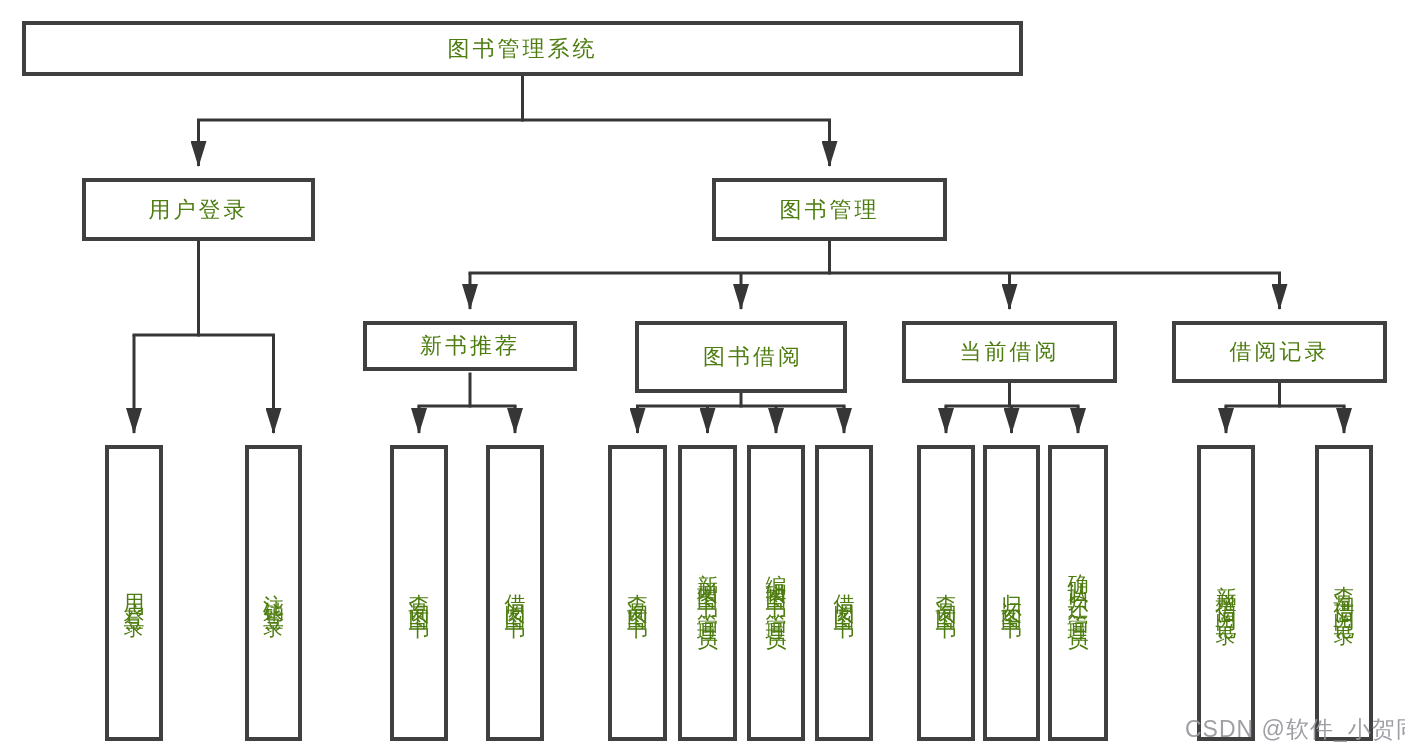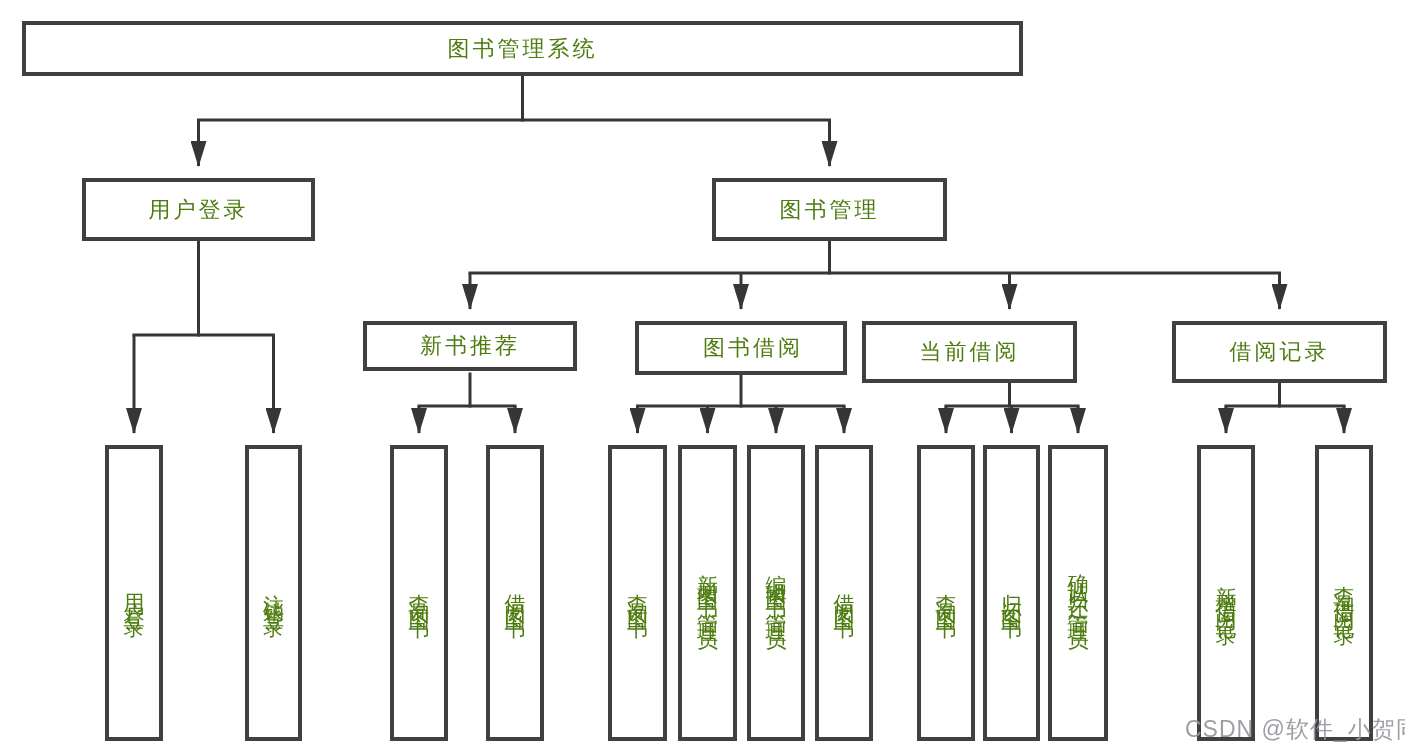--- a/index.html
+++ b/index.html
@@ -115,22 +115,22 @@
       <path d="M1344,406 V433" marker-end="url(#arrow)"></path>
     </g>
   </svg>
 
   <div class="node h" style="left:22px; top:13px; width:1001px; height:55px;">图书管理系统</div>
 
   <div class="node h" style="left:82px; top:170px; width:233px; height:63px;">用户登录</div>
   <div class="node h" style="left:712px; top:170px; width:235px; height:63px;">图书管理</div>
 
   <div class="node h" style="left:363px; top:313px; width:214px; height:50px;">新书推荐</div>
-  <div class="node h" style="left:635px; top:313px; width:212px; height:54px;padding-left:24px;">图书借阅</div>
-  <div class="node h" style="left:862px; top:313px; width:215px; height:62px;">当前借阅</div>
+  <div class="node h" style="left:635px; top:313px; width:212px; height:72px;padding-left:24px;">图书借阅</div>
+  <div class="node h" style="left:902px; top:313px; width:215px; height:62px;">当前借阅</div>
   <div class="node h" style="left:1172px; top:313px; width:215px; height:62px;">借阅记录</div>
 
   <div class="node v" style="left:105px; top:437px; width:58px; height:296px;">用户登录</div>
   <div class="node v" style="left:245px; top:437px; width:57px; height:296px;">注销登录</div>
 
   <div class="node v" style="left:390px; top:437px; width:58px; height:296px;">查询图书</div>
   <div class="node v" style="left:486px; top:437px; width:58px; height:296px;">借阅图书</div>
 
   <div class="node v" style="left:608px; top:437px; width:59px; height:296px;">查询图书</div>
   <div class="node v" style="left:678px; top:437px; width:59px; height:296px;">新增图书（管理员）</div>

